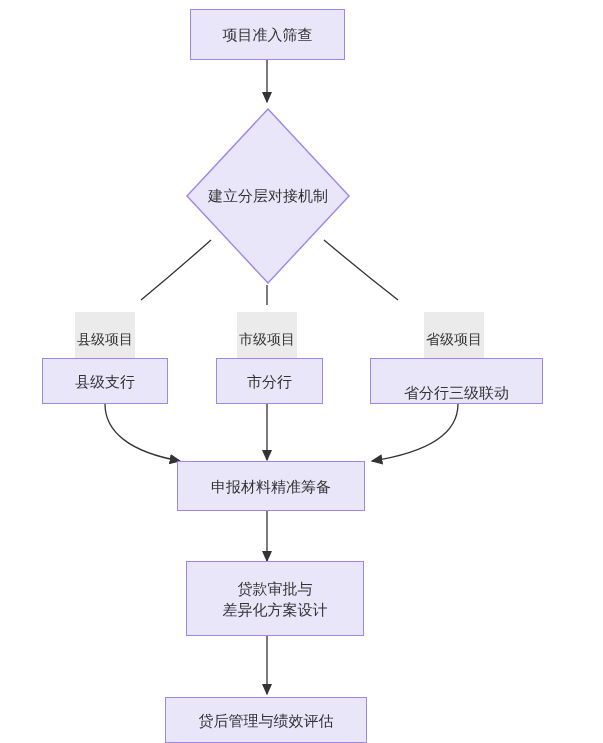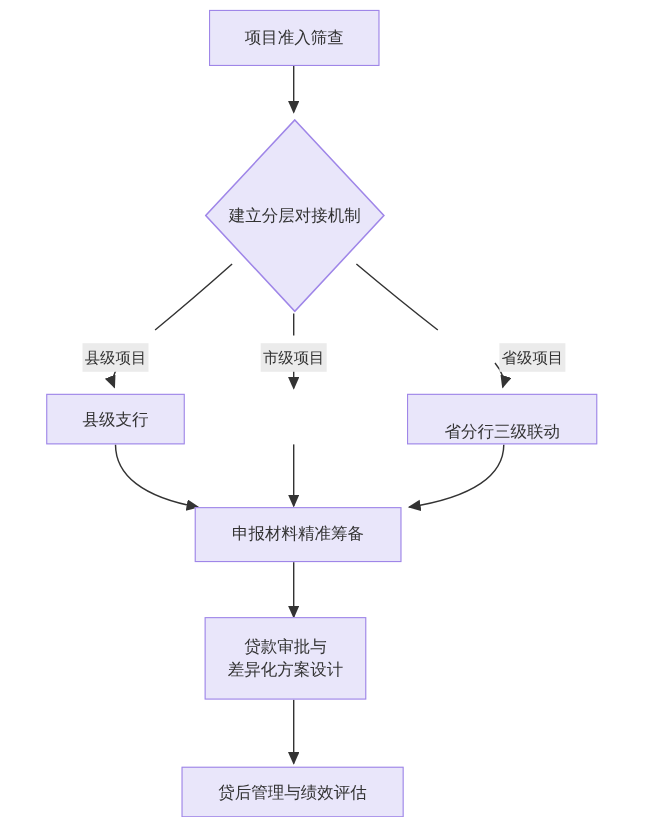--- a/index.html
+++ b/index.html
@@ -63,21 +63,21 @@
   .diamond-label {
     position: relative;
     z-index: 2;
   }
   .edge-label {
     position: absolute;
     background: #ebebeb;
     color: #333333;
     font-size: 14px;
     line-height: 18px;
-    padding: 4px 2px;
+    padding: 18px 2px;
     white-space: nowrap;
     transform: translateX(-50%);
   }
 </style>
 </head>
 <body>
 
 <div id="flowchart-canvas">
 
   <svg class="edge-layer" width="603" height="743" viewBox="0 0 603 743">
@@ -115,36 +115,39 @@
 
   <div class="node-diamond" style="left:186px; top:108px; width:164px; height:176px;">
     <svg class="diamond-shape" viewBox="0 0 164 176" preserveAspectRatio="none">
       <polygon points="82,1 163,88 82,175 1,88" fill="#e9e6fa" stroke="#9f86e8" stroke-width="1.4"></polygon>
     </svg>
     <span class="diamond-label">建立分层对接机制</span>
   </div>
 
   <div class="edge-label" style="left:105px; top:312px;">县级项目</div>
   <div class="edge-label" style="left:267px; top:312px;">市级项目</div>
-  <div class="edge-label" style="left:484px; top:312px;text-align:center;">省级项目</div>
+  <div class="edge-label" style="left:454px; top:312px;text-align:center;">省级项目</div>
 
   <div class="node" style="left:42px; top:358px; width:126px; height:46px;text-align:right;">
     <span>县级支行</span>
   </div>
 
+  <div class="node" style="left:216px; top:358px; width:107px; height:46px;">
+    <span>市分行</span>
+  </div>
 
   <div class="node" style="left:370px; top:358px; width:173px; height:46px;align-items:flex-end;">
     <span>省分行三级联动</span>
   </div>
 
-  <div class="node" style="left:177px; top:461px; width:188px; height:50px;font-family:Liberation Serif, serif;">
+  <div class="node" style="left:177px; top:461px; width:188px; height:50px;">
     <span>申报材料精准筹备</span>
   </div>
 
-  <div class="node" style="left:186px; top:561px; width:147px; height:75px;">
+  <div class="node" style="left:186px; top:561px; width:178px; height:75px;">
     <span>贷款审批与
 差异化方案设计</span>
   </div>
 
   <div class="node" style="left:165px; top:697px; width:202px; height:46px;">
     <span>贷后管理与绩效评估</span>
   </div>
 
 </div>
 

